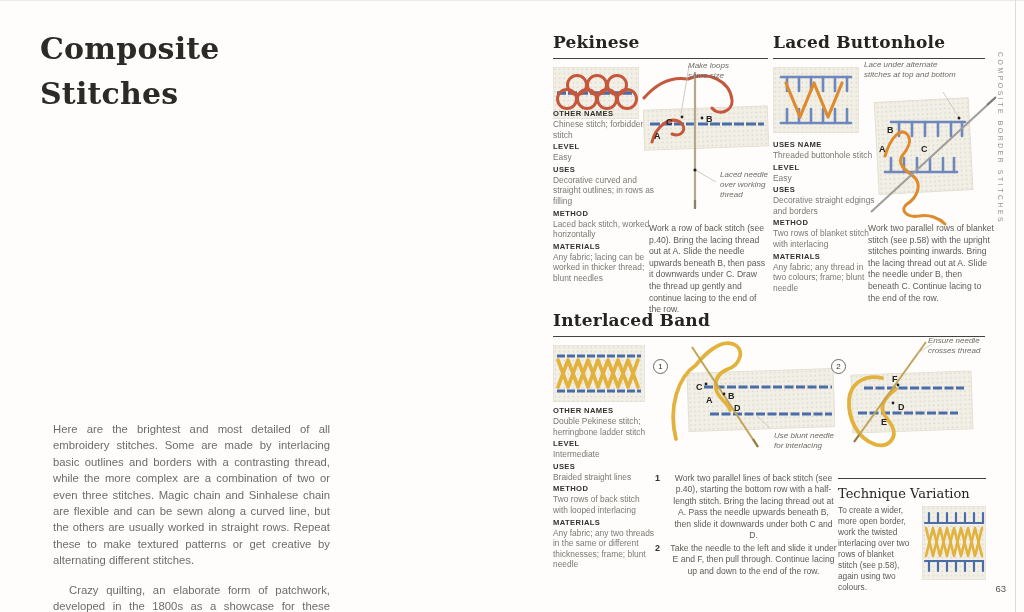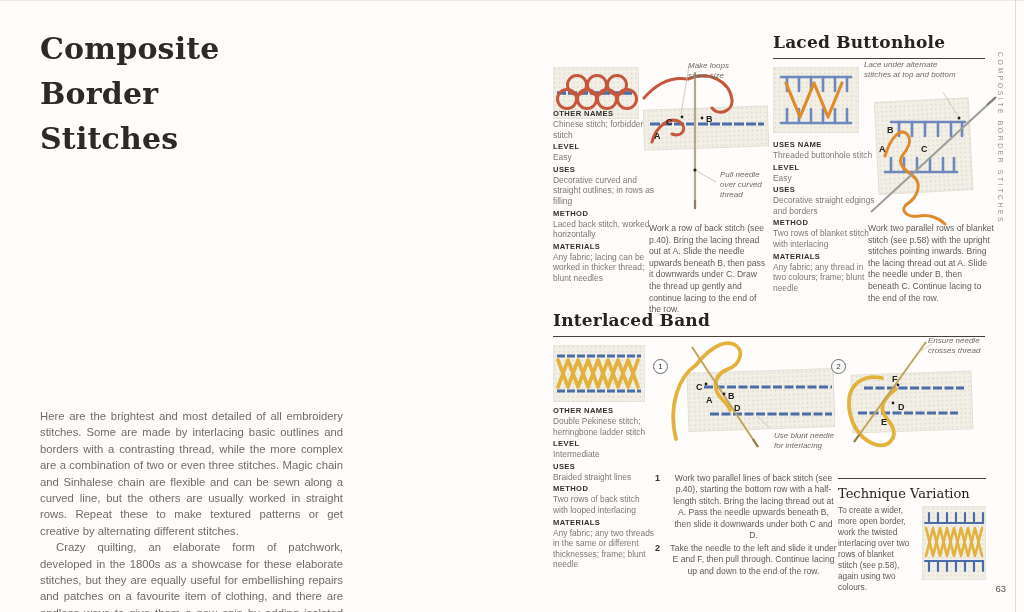--- a/index.html
+++ b/index.html
@@ -2,21 +2,21 @@
 <html><head>
 <meta charset="utf-8">
 <style>
   html,body{margin:0;padding:0;background:#c8c8c8;}
   .page{position:relative;width:1024px;height:612px;background:#fefdfb;overflow:hidden;
         font-family:"Liberation Sans",sans-serif;margin:0 auto;}
   .abs{position:absolute;}
   .title{font-family:"DejaVu Serif",serif;font-weight:700;font-size:30px;line-height:45px;
          color:#2c2a26;letter-spacing:0.2px;}
   .bodytext{font-size:11.3px;line-height:16.4px;color:#6e6c68;text-align:justify;}
-  .bodytext p{margin:0;}
+  .bodytext p{margin:13px;}
   .bodytext p.indent{text-indent:16px;}
   .sec-title{font-family:"DejaVu Serif",serif;font-weight:700;font-size:17px;color:#262420;
              border-bottom:1.2px solid #45423d;padding-bottom:6px;letter-spacing:0.2px;}
   .info .lbl{font-size:7.6px;font-weight:700;letter-spacing:0.4px;color:#33312d;margin-top:2px;}
   .info .val{font-size:8.4px;line-height:10.6px;color:#7b7973;margin-top:1px;}
   .instructions{font-size:8.6px;line-height:11.6px;color:#5d5b56;}
   .annotation{font-size:8px;line-height:10px;color:#6d6b65;font-style:italic;
               font-family:Liberation Sans, sans-serif;}
   .badge{width:13px;height:13px;border:1px solid #6b6965;border-radius:50%;font-size:8px;
          color:#33312d;display:flex;align-items:center;justify-content:center;background:#fff;}
@@ -34,29 +34,29 @@
 </head>
 <body>
 
 <div class="page">
 
   <div class="abs hairline" style="left:0;top:0;width:1024px;height:1px;"></div>
   <div class="abs hairline" style="left:1015px;top:0;width:1px;height:612px;background:#dedcd8;"></div>
 
   <div class="abs title" style="left:40px;top:26px;width:330px;">
     <div>Composite</div>
-    <div>Border</div>
     <div>Stitches</div>
   </div>
 
   <div class="abs bodytext" style="left:40px;top:408px;width:303px;">
     <p>Here are the brightest and most detailed of all embroidery stitches. Some are made by interlacing basic outlines and borders with a contrasting thread, while the more complex are a combination of two or even three stitches. Magic chain and Sinhalese chain are flexible and can be sewn along a curved line, but the others are usually worked in straight rows. Repeat these to make textured patterns or get creative by alternating different stitches.</p>
     <p class="indent">Crazy quilting, an elaborate form of patchwork, developed in the 1800s as a showcase for these elaborate stitches, but they are equally useful for embellishing repairs and patches on a favourite item of clothing, and there are endless ways to give them a new spin by adding isolated stitches and beading.</p>
   </div>
 
+  <div class="abs sec-title" style="left:553px;top:32px;width:215px;">Pekinese</div>
 
   <svg class="abs" style="left:553px;top:67px;" width="86" height="52" viewBox="0 0 86 52">
     <defs>
         <pattern id="pat1" width="4.5" height="4.5" patternUnits="userSpaceOnUse">
       <rect width="4.5" height="4.5" fill="#f2efe7"></rect>
           <circle cx="2.2" cy="2.2" r="0.8" fill="#dcd6c7"></circle>
     </pattern>
       </defs>
     <rect width="86" height="52" fill="url(#pat1)" stroke="#e0dcd0"></rect>
     <line x1="4" y1="26" x2="82" y2="26" stroke="#4a6da8" stroke-width="3.4" stroke-dasharray="9 2"></line>
@@ -103,21 +103,21 @@
     <path d="M 55 113 L 74 124" stroke="#c2bfb6" stroke-width="0.8" fill="none"></path>
     <circle cx="40" cy="59" r="1.4" fill="#23211e"></circle>
     <circle cx="60" cy="60" r="1.4" fill="#23211e"></circle>
     <circle cx="53" cy="112" r="1.6" fill="#23211e"></circle>
     <text x="24" y="67" font-size="9">C</text>
     <text x="64" y="64" font-size="9">B</text>
     <text x="12" y="81" font-size="9">A</text>
   </svg>
 
   <div class="abs annotation" style="left:688px;top:61px;width:54px;">Make loops same size</div>
-  <div class="abs annotation" style="left:720px;top:170px;width:56px;">Pull needle over curved thread</div>
+  <div class="abs annotation" style="left:720px;top:170px;width:56px;">Laced needle over working thread</div>
   <div class="abs instructions" style="left:649px;top:223px;width:121px;">Work a row of back stitch (see p.40). Bring the lacing thread out at A. Slide the needle upwards beneath B, then pass it downwards under C. Draw the thread up gently and continue lacing to the end of the row.</div>
 
   <div class="abs sec-title" style="left:773px;top:32px;width:212px;">Laced Buttonhole</div>
 
   <svg class="abs" style="left:773px;top:67px;" width="86" height="66" viewBox="0 0 86 66">
     <defs>
         <pattern id="pat2" width="4.5" height="4.5" patternUnits="userSpaceOnUse">
       <rect width="4.5" height="4.5" fill="#f2efe7"></rect>
           <circle cx="2.2" cy="2.2" r="0.8" fill="#dcd6c7"></circle>
     </pattern>

